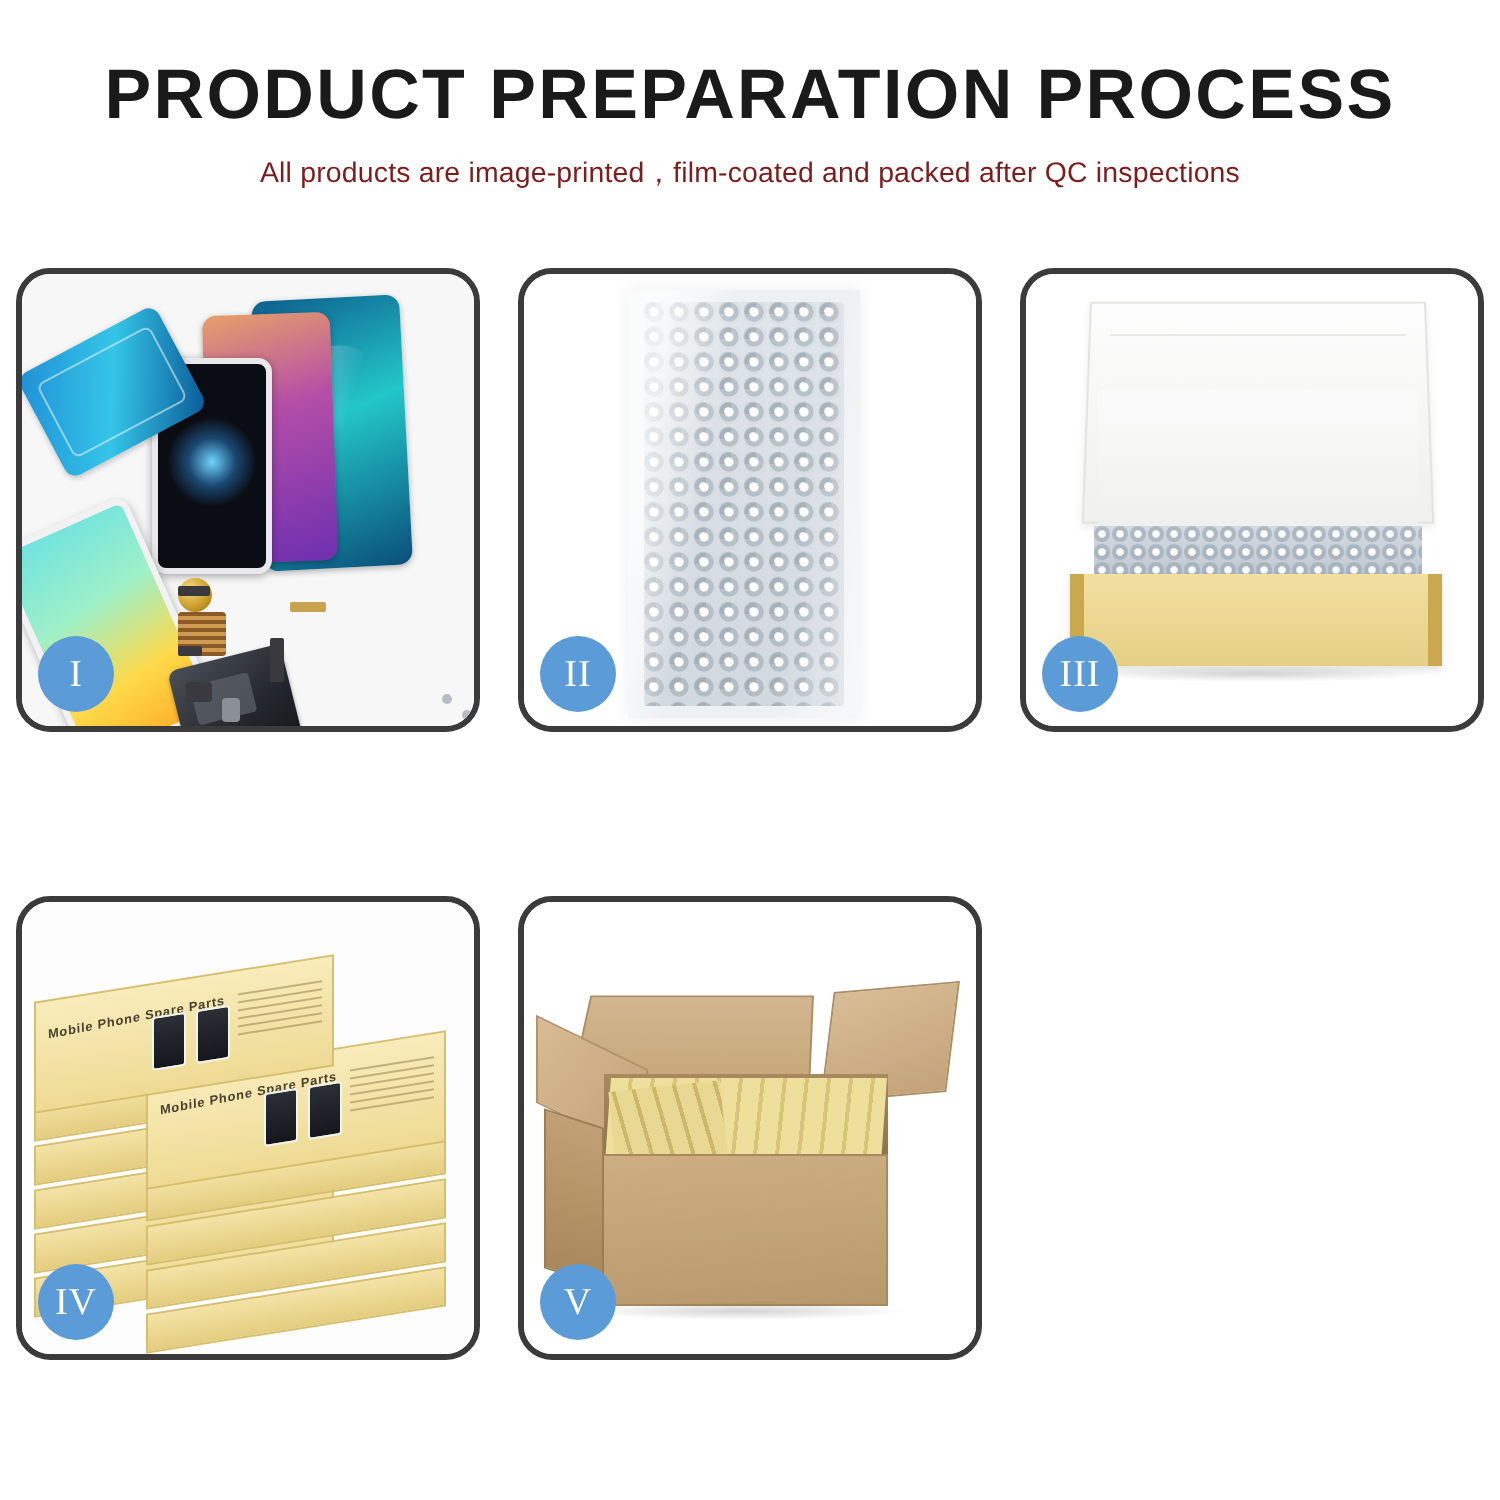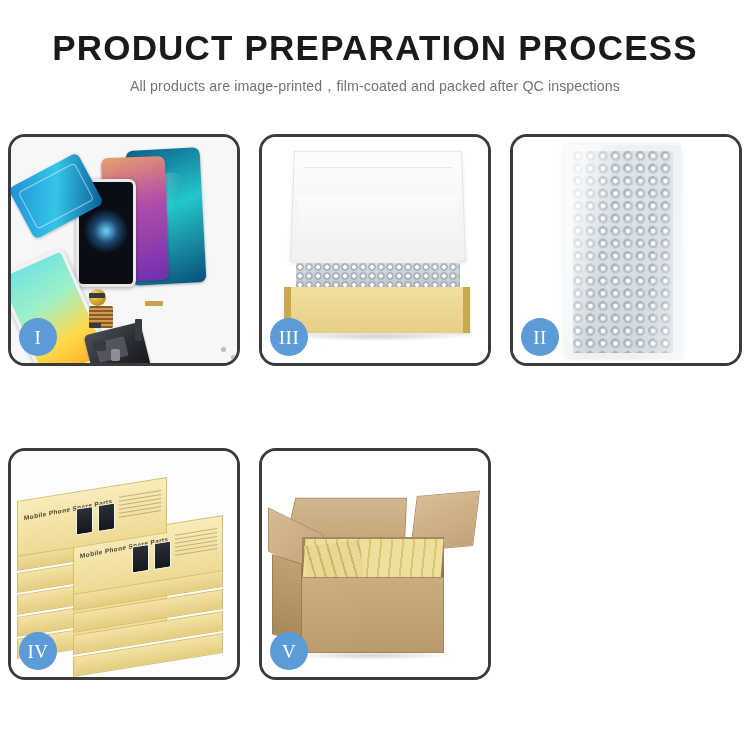--- a/index.html
+++ b/index.html
@@ -12,21 +12,21 @@
   .page { position: relative; width: 750px; height: 750px; background: #fff; }
 
   
   .header { width: 750px; padding-top: 30px; text-align: center; }
   .title {
     font-size: 35px; font-weight: 700; letter-spacing: 1.2px;
     color: #1a1a1a; line-height: 1.05; white-space: nowrap;
     font-family: "Liberation Sans", sans-serif;
   }
   .subtitle {
-    margin-top: 10px; font-size: 14.2px; color: #737373;
+    margin-top: 10px; font-size: 14.2px; color: #7f1d1d;
     letter-spacing: .1px; white-space: nowrap;
   }
 
   
   .grid {
     position: absolute; left: 8px; top: 134px;
     width: 734px; height: 600px;
     display: grid;
     grid-template-columns: 232px 232px 232px;
     grid-template-rows: 232px 232px;
@@ -325,38 +325,38 @@
           <div class="pt" style="left:0px;top:34px;width:12px;height:5px;"></div>
           <div class="pt" style="left:22px;top:60px;width:9px;height:12px;background:#8b8f96;border-radius:2px;"></div>
           <div class="pt" style="left:132px;top:58px;width:5px;height:5px;border-radius:50%;background:#b9bcc2;"></div>
           <div class="pt" style="left:142px;top:66px;width:5px;height:5px;border-radius:50%;background:#b9bcc2;"></div>
         </div>
       </div>
       <div class="badge">I</div>
     </div>
 
     <div class="panel">
+      <div class="stage p2">
+        <div class="pouch">
+          <div class="bubbles"></div>
+          <div class="pouch-sheen"></div>
+        </div>
+      </div>
+      <div class="badge">II</div>
+    </div>
+
+    <div class="panel">
       <div class="stage p3">
         <div class="m-lid"></div>
         <div class="m-foam"></div>
         <div class="m-fill"></div>
         <div class="m-front"></div>
         <div class="m-shadow"></div>
       </div>
       <div class="badge">III</div>
-    </div>
-
-    <div class="panel">
-      <div class="stage p2">
-        <div class="pouch">
-          <div class="bubbles"></div>
-          <div class="pouch-sheen"></div>
-        </div>
-      </div>
-      <div class="badge">II</div>
     </div>
 
     <div class="panel">
       <div class="stage p4">
         <div class="stack">
           <div class="sbox l" style="top:160px;"></div>
           <div class="sbox l" style="top:138px;"></div>
           <div class="sbox l" style="top:116px;"></div>
           <div class="sbox l" style="top:94px;"></div>
           <div class="sbox l" style="top:72px;"></div>

